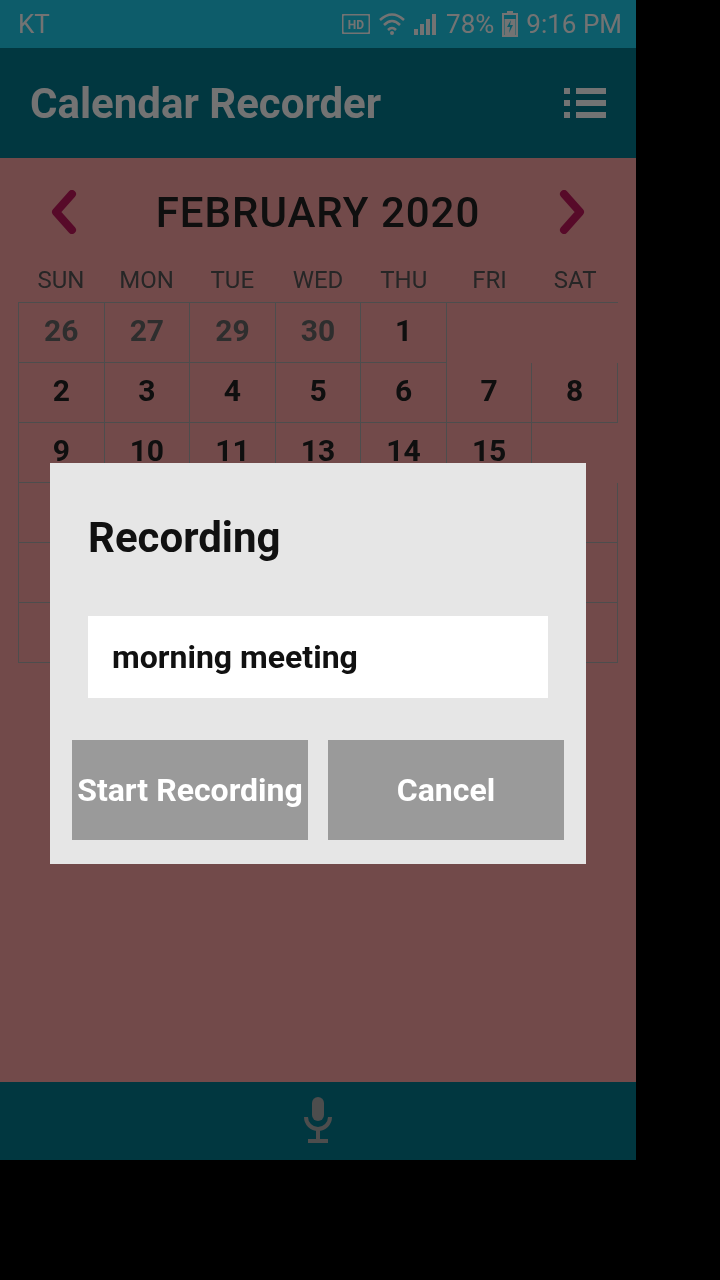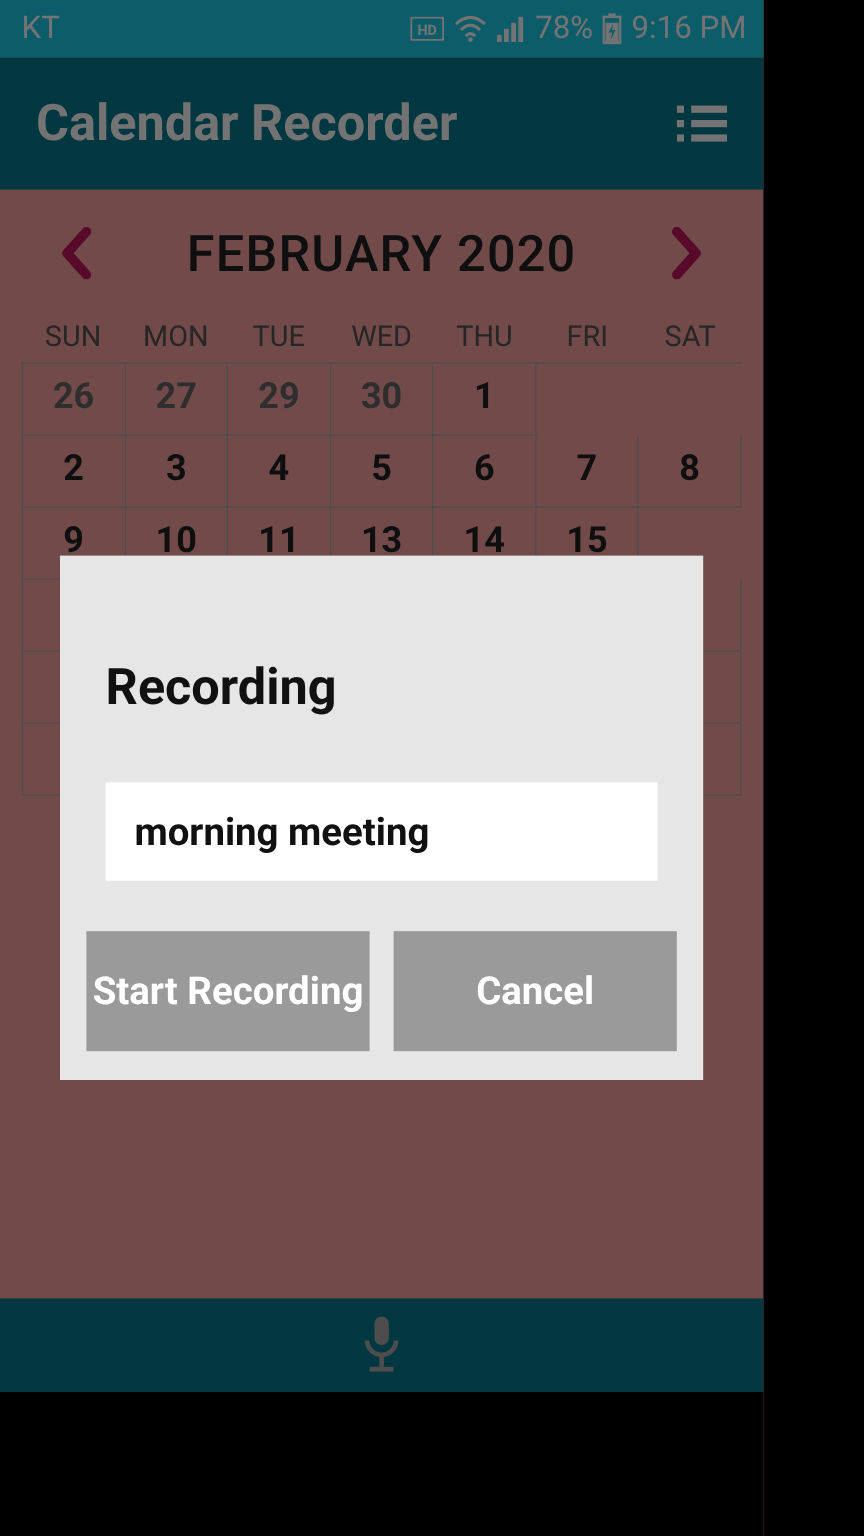--- a/index.html
+++ b/index.html
@@ -119,21 +119,20 @@
     right: 50px;
     top: 463px;
     background: #e6e6e6;
     padding: 50px 38px 24px 38px;
   }
   .dialog h2 {
     font-size: 42px;
     font-weight: 700;
     color: #111;
     margin-bottom: 54px;
-    margin-top: 36px;
   }
   .dialog-input {
     background: #fff;
     border: none;
     width: 100%;
     height: 82px;
     font-size: 32px;
     font-weight: 700;
     color: #111;
     padding: 0 24px;

